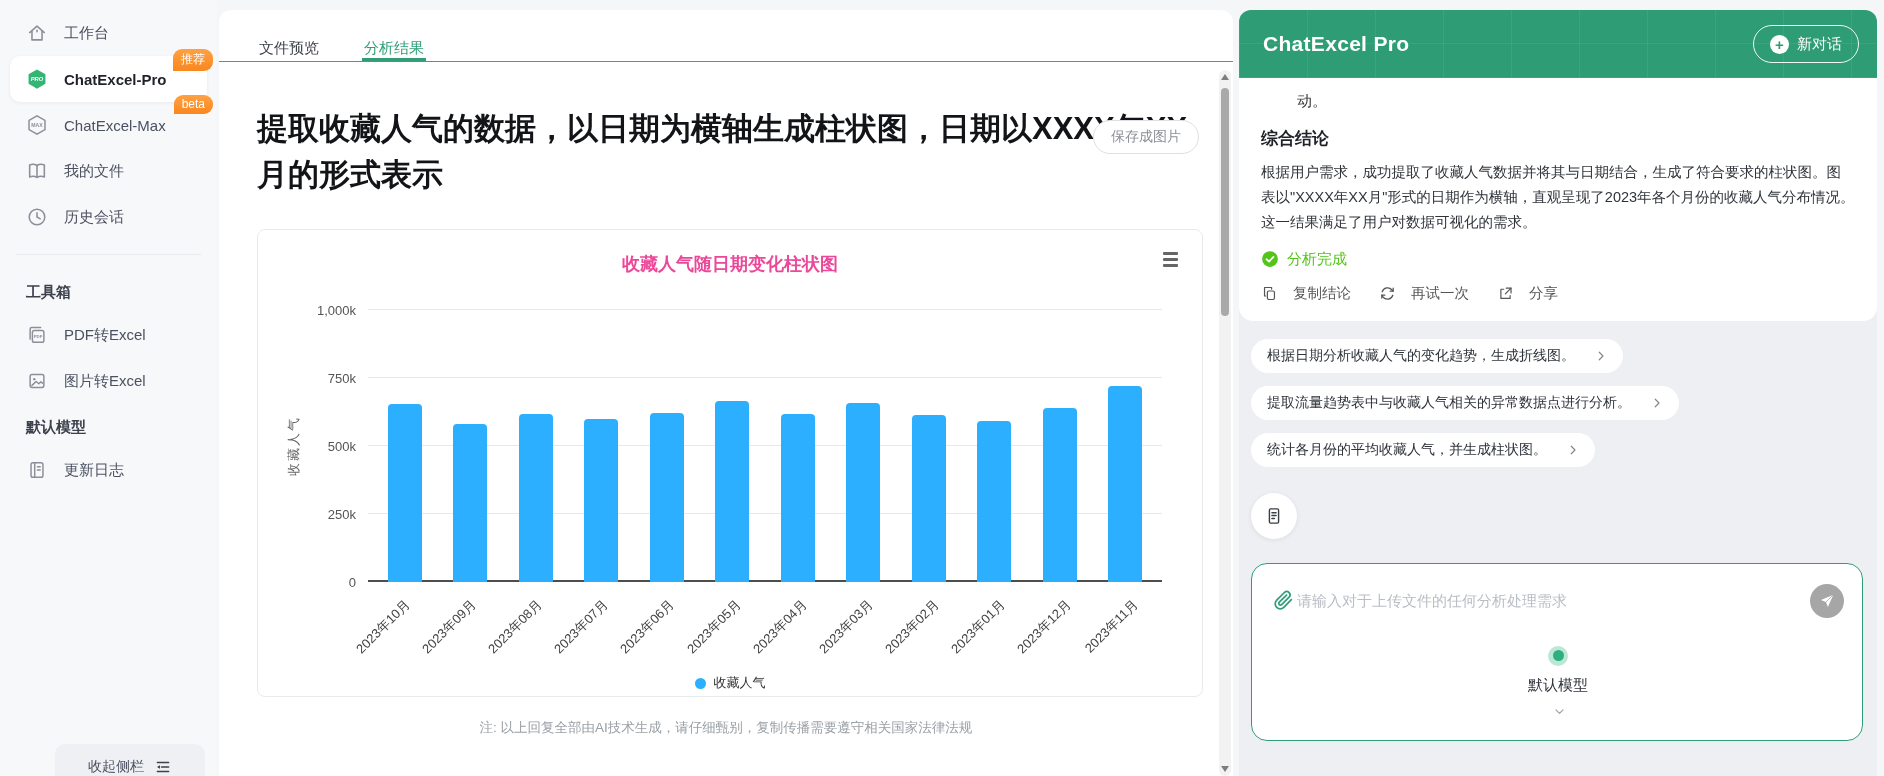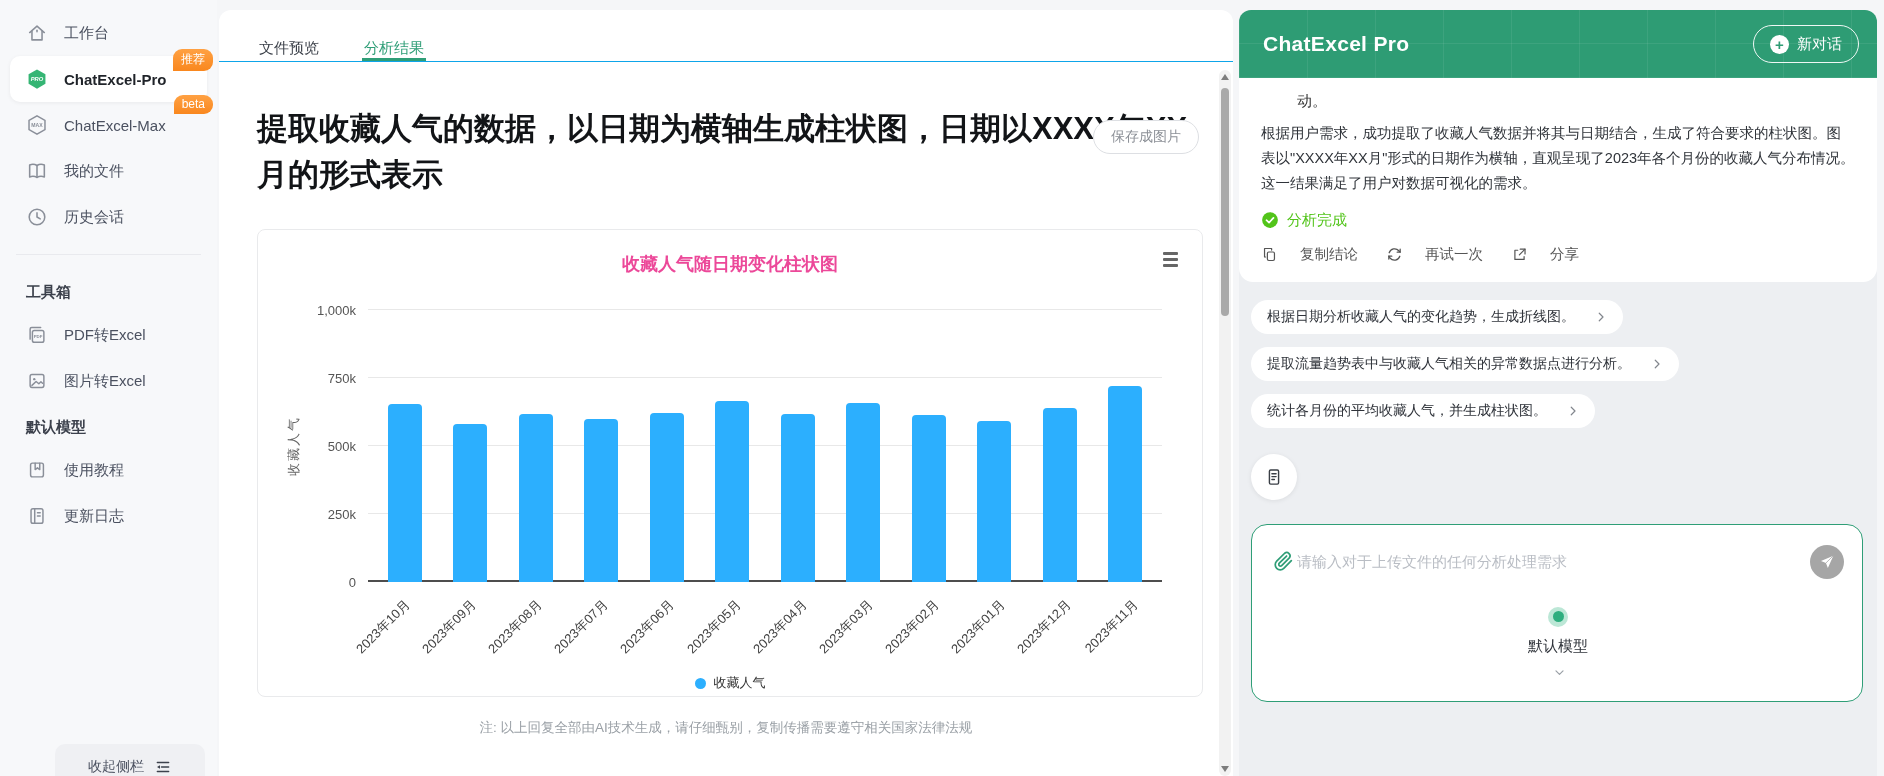--- a/index.html
+++ b/index.html
@@ -60,21 +60,21 @@
   .new-chat-btn { margin-left:auto; height:38px; display:flex; align-items:center; gap:8px; padding:0 16px; border:1.5px solid rgba(255,255,255,.92); border-radius:19px; color:#fff; font-size:15px; cursor:pointer; position:relative; z-index:1; background:transparent; }
   .plus-circle { width:19px; height:19px; border-radius:50%; background:#fff; color:#2e9c74; font-size:15px; font-weight:bold; display:flex; align-items:center; justify-content:center; line-height:1; }
   .chat-body { position:absolute; left:0; right:0; top:68px; bottom:0; background:#edeff2; overflow:hidden; }
   .msg-card { background:#fff; border-radius:0 0 14px 14px; padding:14px 22px 18px 22px; }
   .msg-tail { margin-left:36px; font-size:15px; color:#333; }
   .concl-title { margin-top:16px; font-size:17px; font-weight:bold; color:#1f2329; }
   .concl-text { margin-top:10px; font-size:14.5px; color:#30343a; line-height:1.72; }
   .status-row { margin-top:15px; display:flex; align-items:center; gap:8px; font-size:15px; color:#52c41a; }
   .status-row .ic { width:18px; height:18px; }
   .actions-row { margin-top:15px; display:flex; align-items:center; gap:28px; font-size:14.5px; color:#555; }
-  .action { display:flex; align-items:center; gap:22px; cursor:pointer; }
+  .action { display:flex; align-items:center; gap:15px; cursor:pointer; }
   .action .ic { width:17px; height:17px; color:#555; }
   .chips { margin:18px 0 0 12px; display:flex; flex-direction:column; align-items:flex-start; gap:13px; }
   .chip { background:#fff; border-radius:17px; padding:8px 16px; font-size:14px; color:#2f333a; display:flex; align-items:center; gap:20px; cursor:pointer; }
   .chip .ic { width:12px; height:12px; color:#82868d; }
   .doc-fab { margin:26px 0 0 12px; width:46px; height:46px; border-radius:50%; background:#fff; box-shadow:0 1px 5px rgba(0,0,0,.08); display:flex; align-items:center; justify-content:center; cursor:pointer; }
   .doc-fab .ic { width:20px; height:20px; color:#3a3f46; }
   .input-card { margin:24px 14px 0 12px; background:#fff; border:1.5px solid #2f9e77; border-radius:16px; padding:20px 18px 22px 20px; }
   .input-row { display:flex; align-items:center; gap:2px; }
   .clip-ic { width:23px; height:23px; color:#2f9e77; flex:0 0 23px; }
   .chat-input { flex:1; border:none; outline:none; font-size:15px; color:#333; font-family:inherit; background:transparent; }
@@ -161,29 +161,20 @@
           <path d="M6.5 16.8 L11 12.5 L14 15 L16.3 12.8 L18 14.5"></path>
         </svg>
     </span>
     <span>图片转Excel</span>
   </div>
 
   <div class="side-section">默认模型</div>
   <div class="side-item">
     <span class="ic">
       <svg viewBox="0 0 24 24" fill="none" stroke="currentColor" stroke-width="1.6" stroke-linecap="round" stroke-linejoin="round">
-          <rect x="5" y="4.5" width="14" height="15" rx="2"></rect>
-          <path d="M10 4.5 V11.5 L12.5 9.6 L15 11.5 V4.5"></path>
-        </svg>
-    </span>
-    <span>使用教程</span>
-  </div>
-  <div class="side-item">
-    <span class="ic">
-      <svg viewBox="0 0 24 24" fill="none" stroke="currentColor" stroke-width="1.6" stroke-linecap="round" stroke-linejoin="round">
           <rect x="5.5" y="4" width="13" height="16" rx="2"></rect>
           <path d="M9.5 4 V20"></path>
           <path d="M12.5 8.5 H15.5"></path>
           <path d="M12.5 12 H15.5"></path>
         </svg>
     </span>
     <span>更新日志</span>
   </div>
 
   <div class="collapse-bar">
@@ -327,20 +318,21 @@
     <div class="chat-title">ChatExcel Pro</div>
     <button class="new-chat-btn">
       <span class="plus-circle">+</span>
       <span>新对话</span>
     </button>
   </header>
 
   <div class="chat-body">
     <div class="msg-card">
       <div class="msg-tail">动。</div>
+      <div class="concl-title">综合结论</div>
       <div class="concl-text">根据用户需求，成功提取了收藏人气数据并将其与日期结合，生成了符合要求的柱状图。图表以"XXXX年XX月"形式的日期作为横轴，直观呈现了2023年各个月份的收藏人气分布情况。这一结果满足了用户对数据可视化的需求。</div>
       <div class="status-row">
         <span class="ic">
           <svg viewBox="0 0 24 24">
               <circle cx="12" cy="12" r="10.5" fill="#52c41a"></circle>
               <path d="M7.3 12.3 L10.7 15.4 L16.6 9.2" stroke="#fff" stroke-width="2.3" fill="none" stroke-linecap="round" stroke-linejoin="round"></path>
             </svg>
         </span>
         <span>分析完成</span>
       </div>

